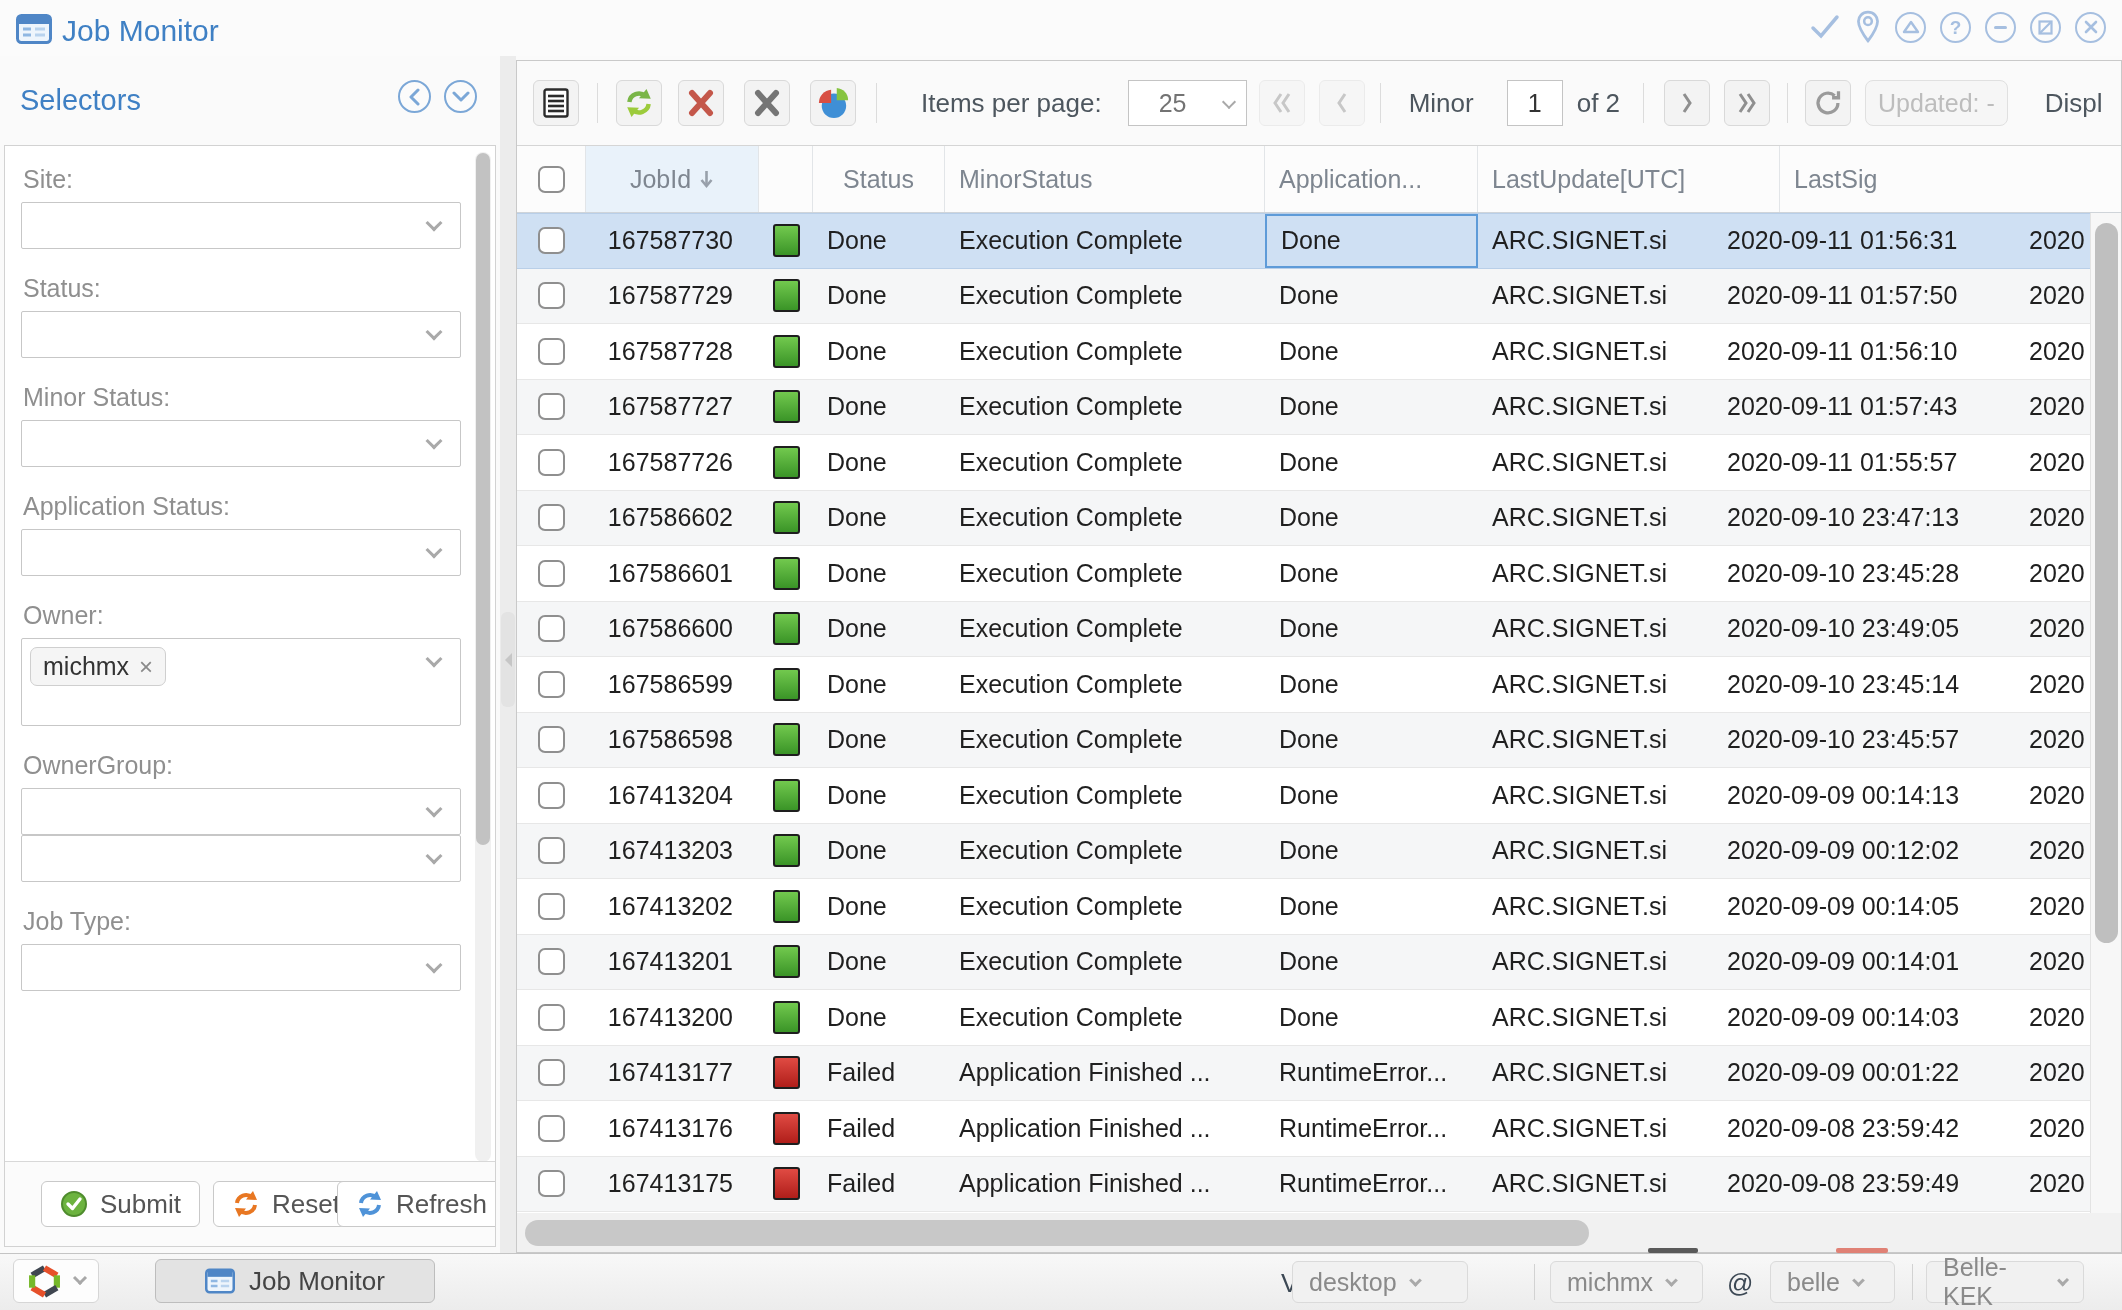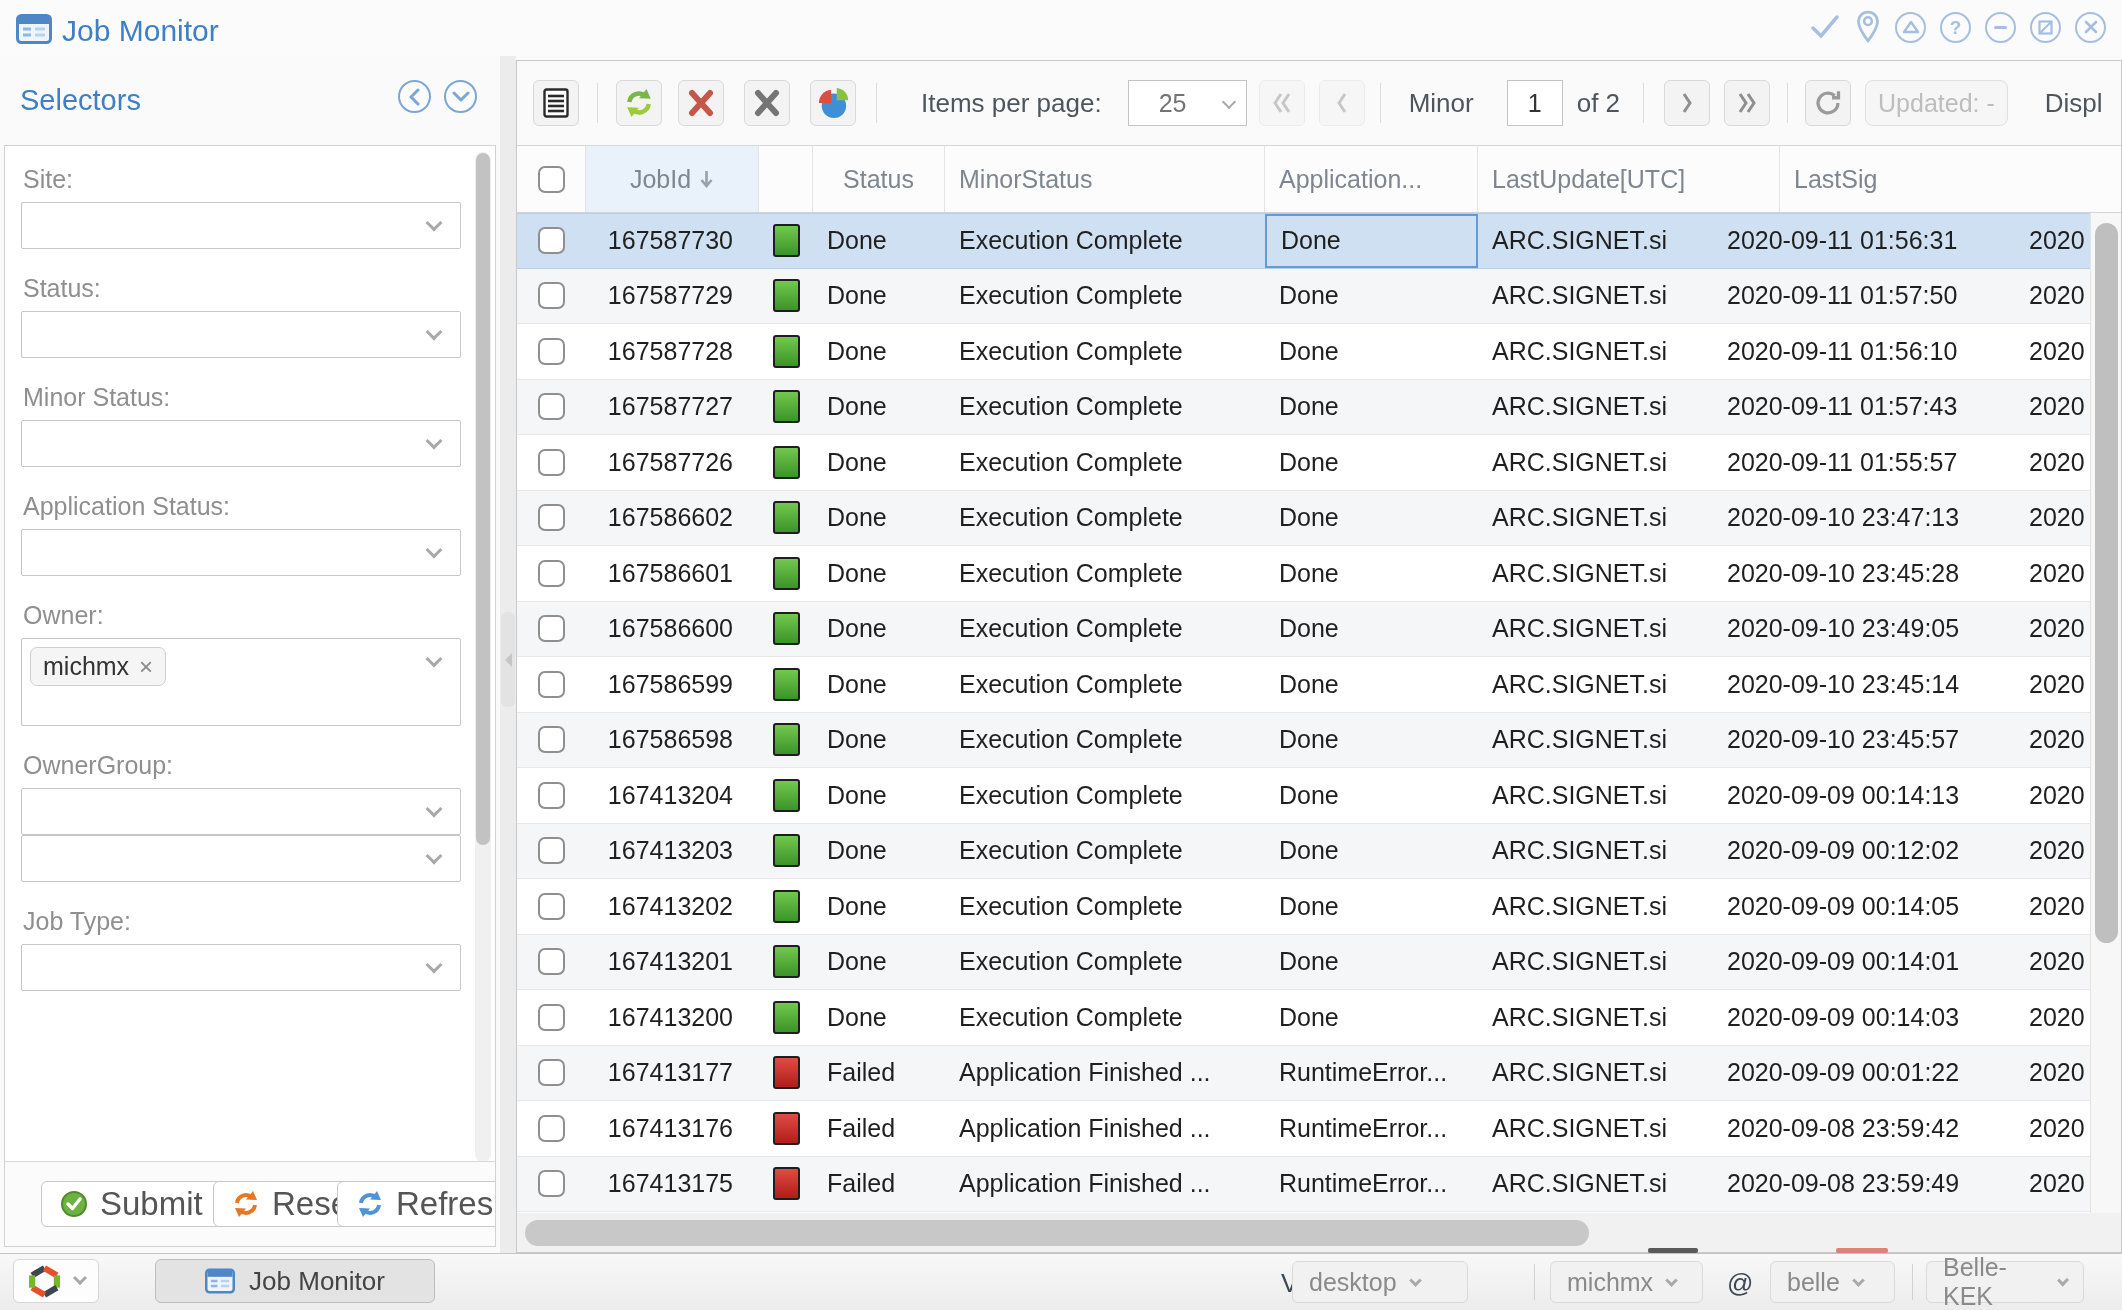--- a/index.html
+++ b/index.html
@@ -37,21 +37,21 @@
   .chev{width:12px;height:12px;border-right:3px solid #a9a9a9;border-bottom:3px solid #a9a9a9;
     transform:rotate(45deg);display:inline-block;}
   .tag{position:absolute;left:8px;top:8px;display:inline-flex;align-items:center;gap:10px;
     background:#f5f5f5;border:1px solid #cfcfcf;border-radius:7px;padding:4px 12px;font-size:25px;color:#333;}
   .tag .x{color:#8a8a8a;font-size:24px;line-height:1;}
   .sel-scroll{position:absolute;right:4px;top:6px;width:16px;height:1010px;background:#f0f0f0;border-radius:8px;}
   .sel-scroll .thumb{position:absolute;left:1px;top:1px;width:14px;height:692px;background:#c2c2c2;border-radius:8px;}
   .sel-footer{position:absolute;left:0;bottom:0;width:490px;height:85px;background:#fbfbfb;
     border-top:1px solid #d8d8d8;}
   .btn{display:inline-flex;align-items:center;gap:12px;height:46px;background:#fff;
-    border:1px solid #c9c9c9;border-radius:6px;font-size:33px;color:#555;padding:12px 18px;}
+    border:1px solid #c9c9c9;border-radius:6px;font-size:26px;color:#555;padding:12px 18px;}
   .sel-footer .btn{position:absolute;top:19px;}
 
   
   .splitter{position:absolute;left:500px;top:56px;width:16px;height:1197px;background:#ececec;}
   .splitter .handle{position:absolute;left:1px;top:556px;width:14px;height:95px;background:#e3e3e3;
     border-radius:6px;display:flex;align-items:center;justify-content:center;}
   .splitter .arr{width:0;height:0;border-top:7px solid transparent;border-bottom:7px solid transparent;
     border-right:7px solid #c6c6c6;}
 
   

